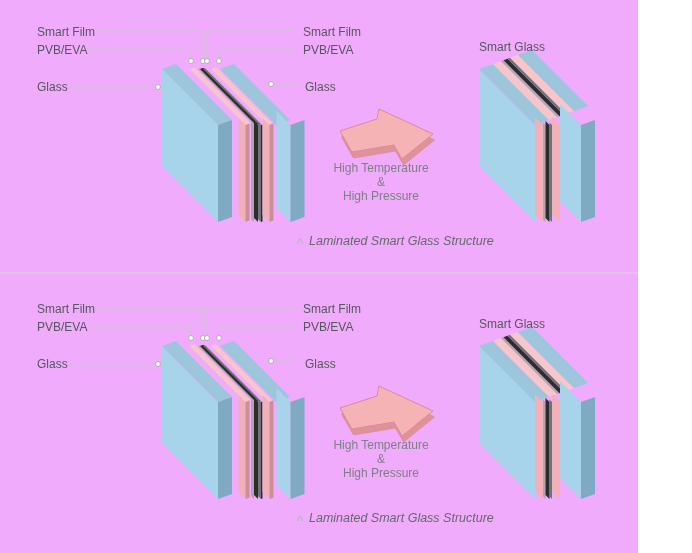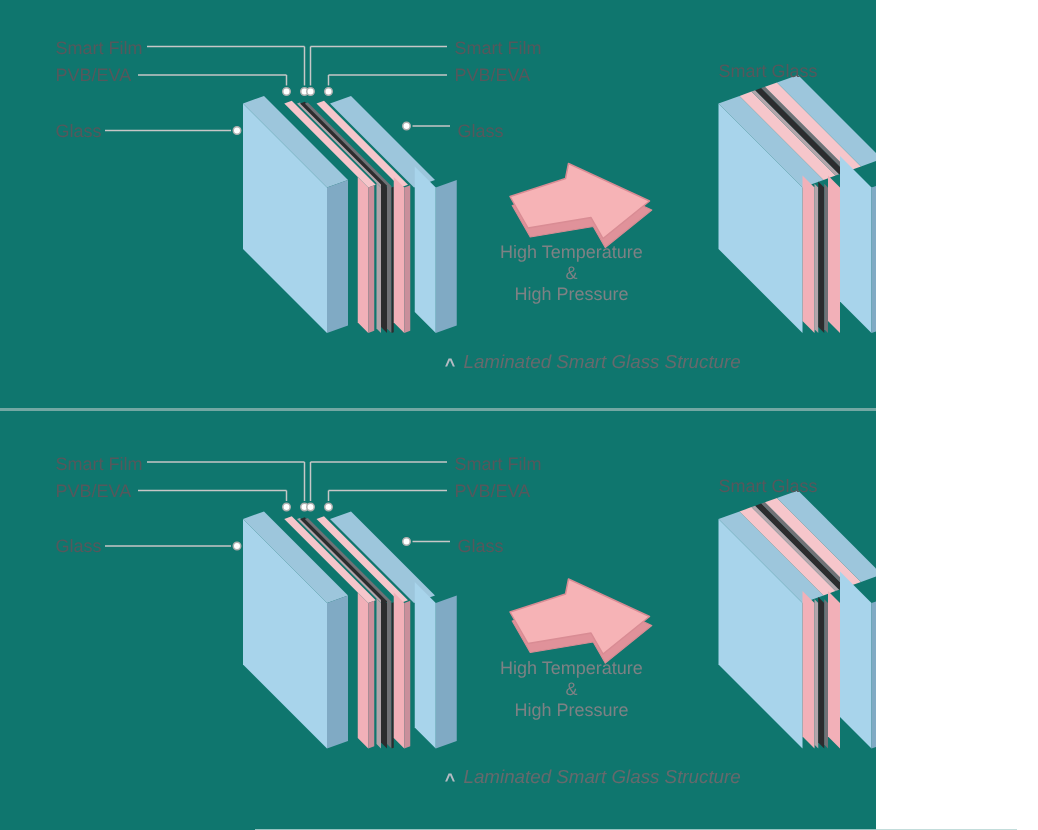--- a/index.html
+++ b/index.html
@@ -1,16 +1,16 @@
 <!DOCTYPE html>
 <html><head>
 <meta charset="utf-8">
 <style>
   html,body { margin:0; padding:0; background:#ffffff; }
-  .stage { position:relative; width:584px; height:553px; background:#0f766e; overflow:hidden; }
+  .stage { position:relative; width:638px; height:553px; background:#f0abfc; overflow:hidden; }
   svg { display:block; }
   text { font-family:"Liberation Sans", sans-serif; }
   .svgtxt { dominant-baseline:central; }
   .lbl  { font-size:12px; fill:#55585c; }
   .proc { font-size:12px; fill:#7e8184; }
   .cap  { font-size:12.5px; font-style:italic; fill:#66696c; }
   .capmark { font-size:12px; fill:#b5bbc3; font-weight:bold; }
 </style>
 </head>
 <body>

